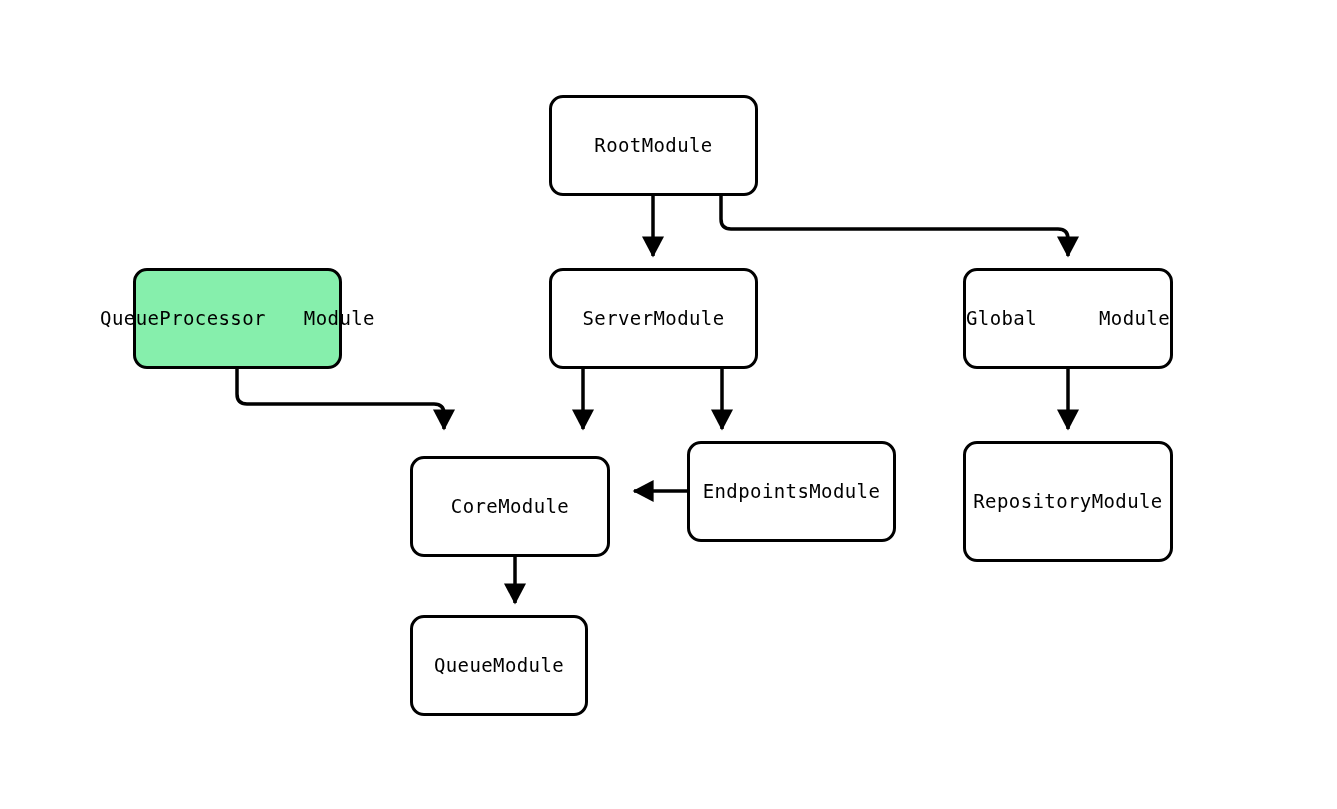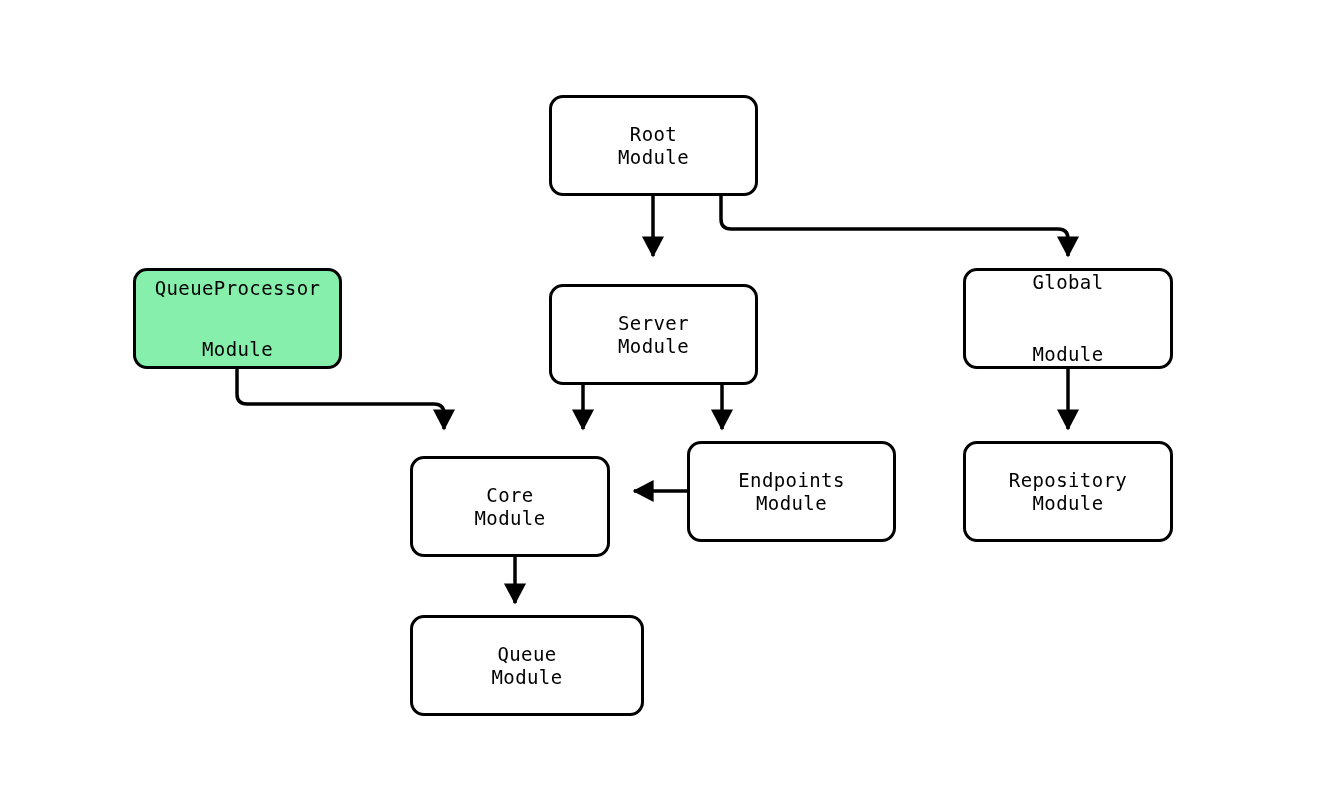--- a/index.html
+++ b/index.html
@@ -24,21 +24,21 @@
     height: 809px;
     pointer-events: none;
   }
   .node {
     position: absolute;
     box-sizing: border-box;
     background: #ffffff;
     border: 3.5px solid #000000;
     border-radius: 14px;
     display: flex;
-    flex-direction: column;
+    flex-direction: row;
     align-items: center;
     justify-content: center;
     text-align: center;
     color: #000000;
     font-size: 19px;
     line-height: 1.21;
     letter-spacing: 0.4px;
     z-index: 2;
   }
   .node .line1, .node .line2 {
@@ -71,39 +71,39 @@
 
   <div id="nodes-group">
       <div class="node" style="left: 549px; top: 95px; width: 209px; height: 101px; border-color: rgb(0, 0, 0); background: rgb(255, 255, 255); color: rgb(0, 0, 0);">
         <span class="line1">Root</span>
         <span class="line2">Module</span>
       </div>
       <div class="node" style="left: 133px; top: 268px; width: 209px; height: 101px; border-color: rgb(0, 0, 0); background: #86efac; color: rgb(0, 0, 0); gap: 38px;">
         <span class="line1">QueueProcessor</span>
         <span class="line2">Module</span>
       </div>
-      <div class="node" style="left: 549px; top: 268px; width: 209px; height: 101px; border-color: rgb(0, 0, 0); background: rgb(255, 255, 255); color: rgb(0, 0, 0); margin-top: 16px;">
+      <div class="node" style="left: 549px; top: 268px; width: 209px; height: 101px; border-color: rgb(0, 0, 0); background: rgb(255, 255, 255); color: rgb(0, 0, 0);">
         <span class="line1">Server</span>
         <span class="line2">Module</span>
       </div>
       <div class="node" style="left: 963px; top: 268px; width: 210px; height: 101px; border-color: rgb(0, 0, 0); background: rgb(255, 255, 255); color: rgb(0, 0, 0); justify-content: space-between;">
         <span class="line1">Global</span>
         <span class="line2">Module</span>
       </div>
       <div class="node" style="left: 410px; top: 456px; width: 200px; height: 101px; border-color: rgb(0, 0, 0); background: rgb(255, 255, 255); color: rgb(0, 0, 0);">
         <span class="line1">Core</span>
         <span class="line2">Module</span>
       </div>
       <div class="node" style="left: 687px; top: 441px; width: 209px; height: 101px; border-color: rgb(0, 0, 0); background: rgb(255, 255, 255); color: rgb(0, 0, 0); align-items: center;">
         <span class="line1">Endpoints</span>
         <span class="line2">Module</span>
       </div>
-      <div class="node" style="left: 963px; top: 441px; width: 210px; height: 101px; border-color: rgb(0, 0, 0); background: rgb(255, 255, 255); color: rgb(0, 0, 0);">
+      <div class="node" style="left: 963px; top: 441px; width: 210px; height: 121px; border-color: rgb(0, 0, 0); background: rgb(255, 255, 255); color: rgb(0, 0, 0);">
         <span class="line1">Repository</span>
         <span class="line2">Module</span>
       </div>
-      <div class="node" style="left: 410px; top: 615px; width: 234px; height: 101px; border-color: rgb(0, 0, 0); background: rgb(255, 255, 255); color: rgb(0, 0, 0);">
+      <div class="node" style="left: 410px; top: 615px; width: 178px; height: 101px; border-color: rgb(0, 0, 0); background: rgb(255, 255, 255); color: rgb(0, 0, 0);">
         <span class="line1">Queue</span>
         <span class="line2">Module</span>
       </div>
     </div>
 
 </div>
 
 </body></html>

